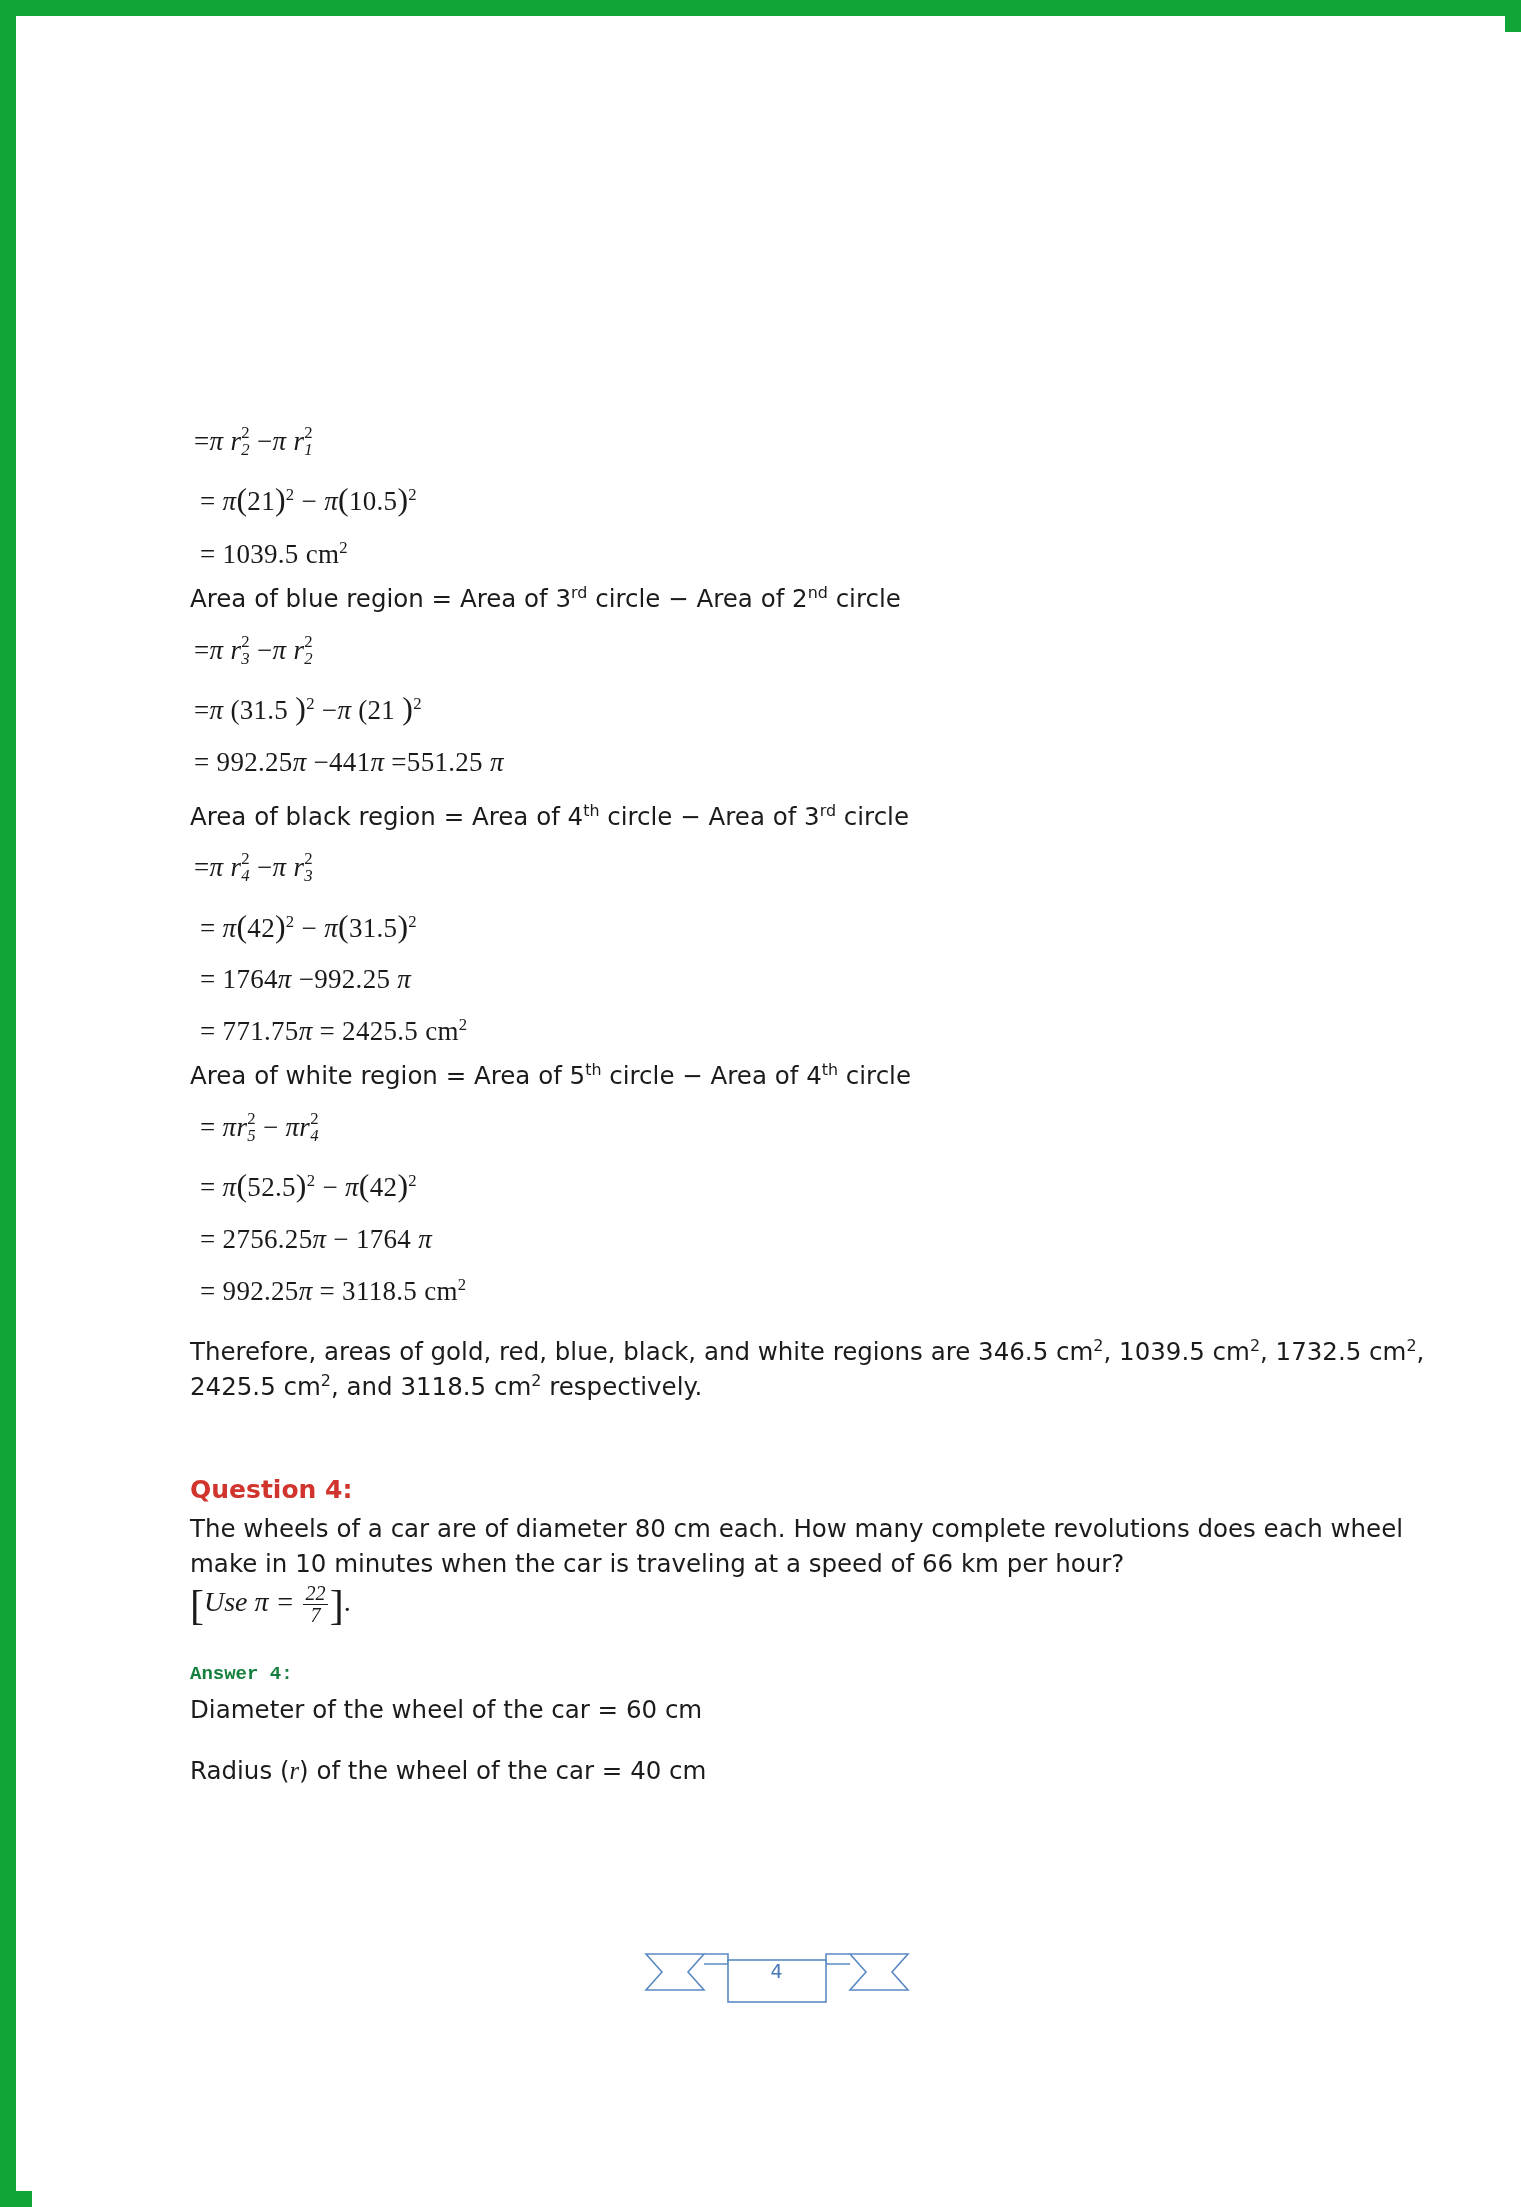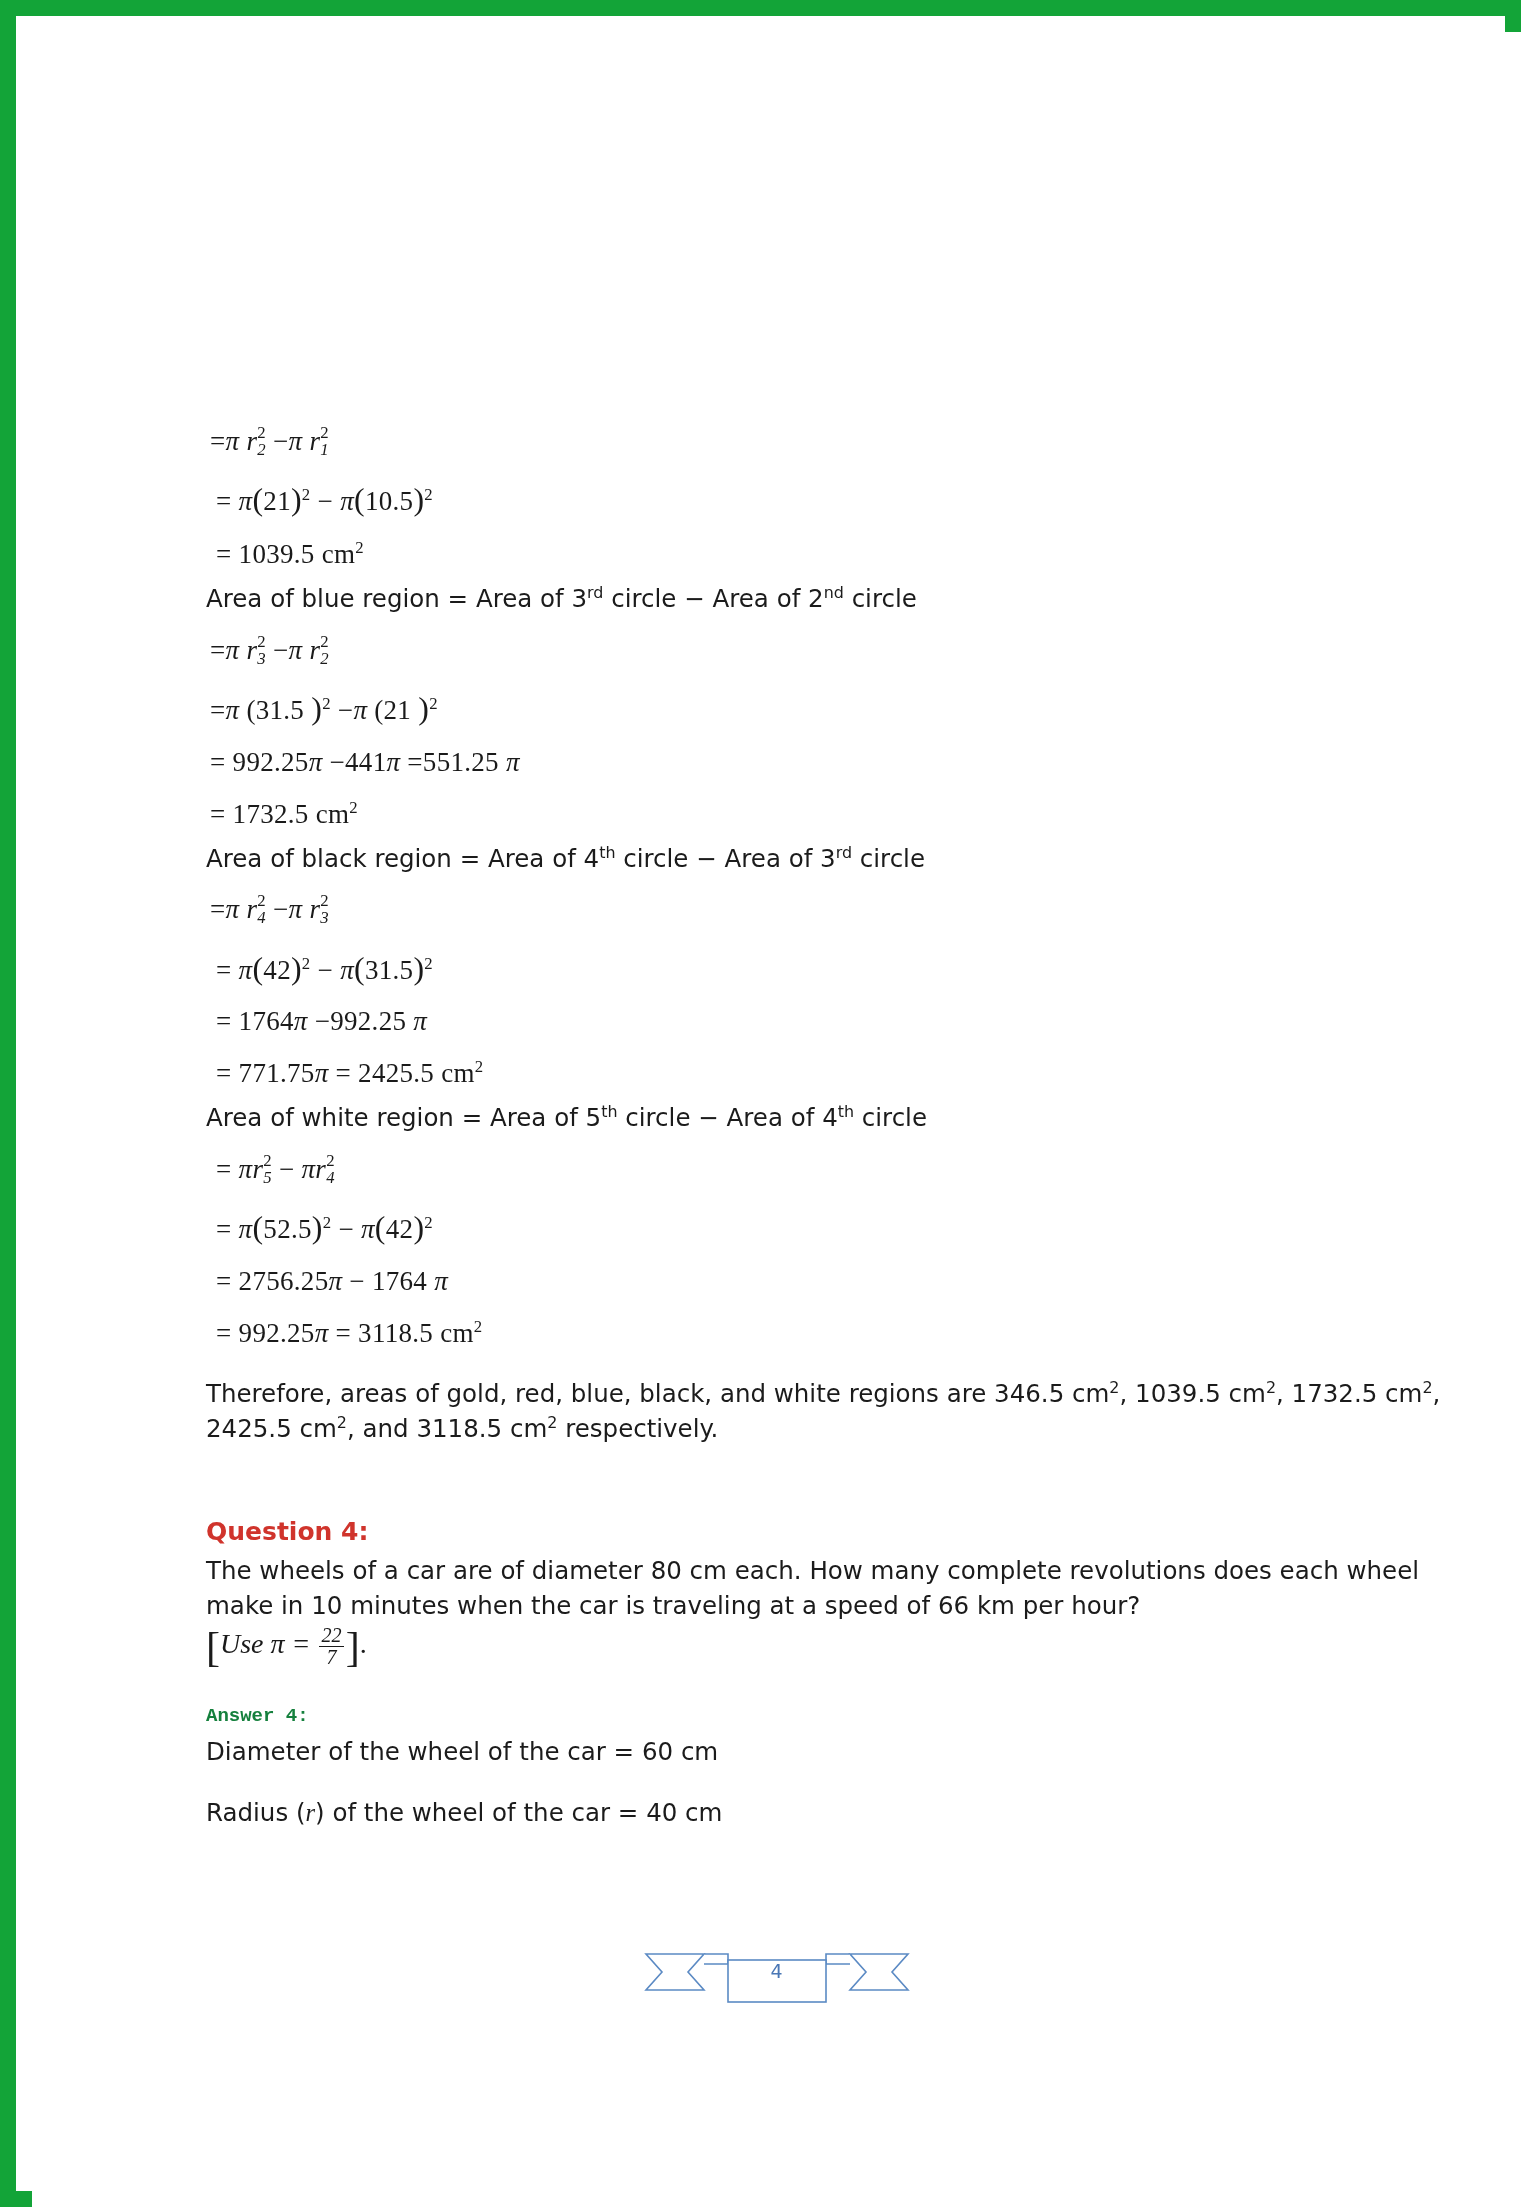--- a/index.html
+++ b/index.html
@@ -25,21 +25,21 @@
   .sheet {
     position: absolute;
     left: 16px; top: 16px;
     width: 1489px;
     height: 2175px;
     background: #ffffff;
     box-sizing: border-box;
   }
   .content {
     position: absolute;
-    left: 174px;
+    left: 158px;
     top: 395px;
     width: 1245px;
   }
 
   
   .math {
     font-family: "Liberation Serif", "DejaVu Serif", serif;
     font-size: 27px;
     color: #1a1a1a;
     letter-spacing: 0.3px;
@@ -184,23 +184,20 @@
       </div>
 
       <div class="math ml indent1">
         =<span class="it">π</span> (31.5 <span class="big">)</span><sup>2</sup> −<span class="it">π</span> (21 <span class="big">)</span><sup>2</sup>
       </div>
 
       <div class="math ml indent1">
         = 992.25<span class="it">π</span> −441<span class="it">π</span> =551.25 <span class="it">π</span>
       </div>
 
-      <div class="math indent1" style="margin-bottom:14px;">
-        = 1732.5 cm<sup>2</sup>
-      </div>
 
       <div class="stmt">
         Area of black region = Area of 4<sup>th</sup> circle − Area of 3<sup>rd</sup> circle
       </div>
 
       <div class="math ml indent1">
         =<span class="it">π</span>&nbsp;<span class="it">r</span><span class="supsub"><span class="s1">2</span><span class="s2">4</span></span>&nbsp;−<span class="it">π</span>&nbsp;<span class="it">r</span><span class="supsub"><span class="s1">2</span><span class="s2">3</span></span>
       </div>
 
       <div class="math ml indent2">

